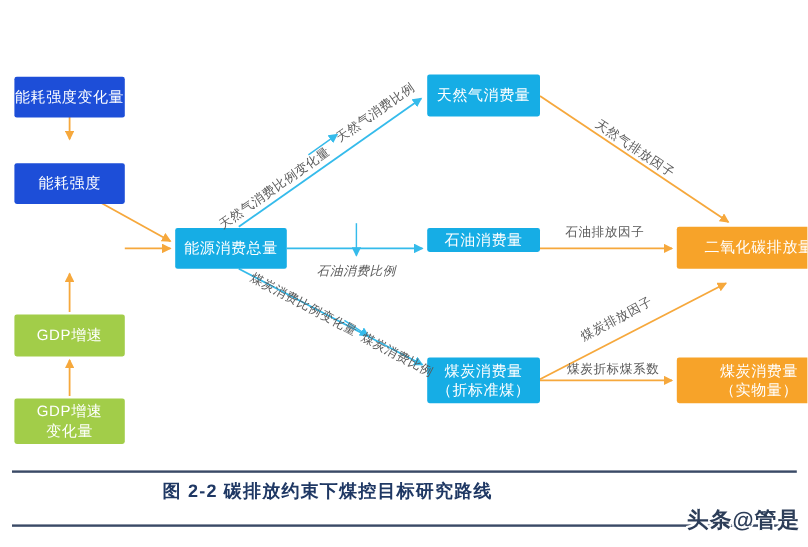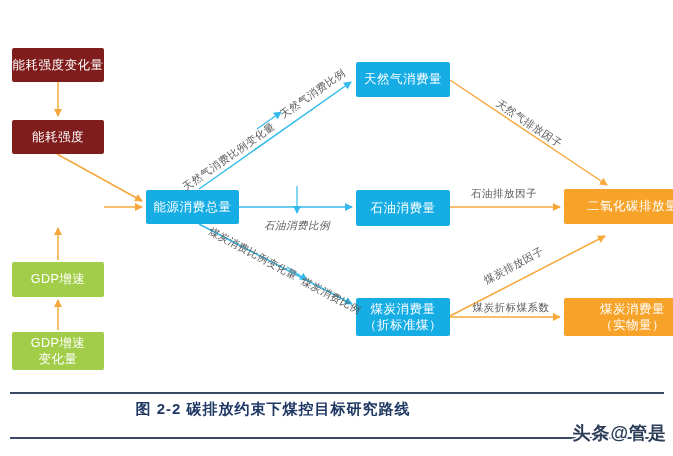--- a/index.html
+++ b/index.html
@@ -4,21 +4,21 @@
 <style>
   html,body{margin:0;padding:0;background:#fff;}
   body{font-family:"Liberation Sans","DejaVu Sans",sans-serif;}
   .canvas{position:relative;width:673px;height:456px;background:#fff;overflow:hidden;}
   .edges{position:absolute;left:0;top:0;width:673px;height:456px;}
   .node{
     position:absolute;display:flex;align-items:center;justify-content:center;
     color:#ffffff;font-size:12.5px;line-height:1.3;text-align:center;
     white-space:pre-line;border-radius:2px;letter-spacing:0.5px;
   }
-  .gold{background:#7f1d1d;}
+  .gold{background:#1d4ed8;margin-top:16px;}
   .green{background:#A2CD49;}
   .blue{background:#16ADE5;}
   .orange{background:#F7A329;padding-left:20px;}
   .elabel{
     position:absolute;font-size:10.5px;color:#595959;white-space:nowrap;
     transform:translate(-50%,-50%);letter-spacing:0.5px;
   }
   .rot-gas{transform:translate(-50%,-50%) rotate(-35deg);}
   .rot-coal{transform:translate(-50%,-50%) rotate(28deg);}
   .rot-gasf{transform:translate(-50%,-50%) rotate(34deg);}
@@ -70,21 +70,21 @@
     <line x1="287" y1="267" x2="307" y2="280" stroke="#35BBEB" stroke-width="1.2" marker-end="url(#arrC)"></line>
   </svg>
 
   <div class="node gold" style="left:12px;top:48px;width:92px;height:34px;">能耗强度变化量</div>
   <div class="node gold" style="left:12px;top:120px;width:92px;height:34px;">能耗强度</div>
   <div class="node green" style="left:12px;top:262px;width:92px;height:35px;">GDP增速</div>
   <div class="node green" style="left:12px;top:332px;width:92px;height:38px;">GDP增速
 变化量</div>
   <div class="node blue" style="left:356px;top:62px;width:94px;height:35px;">天然气消费量</div>
   <div class="node blue" style="left:146px;top:190px;width:93px;height:34px;">能源消费总量</div>
-  <div class="node blue" style="left:356px;top:190px;width:94px;height:36px;">石油消费量</div>
+  <div class="node blue" style="left:356px;top:190px;width:94px;height:20px;">石油消费量</div>
   <div class="node blue" style="left:356px;top:298px;width:94px;height:38px;">煤炭消费量
 （折标准煤）</div>
   <div class="node orange" style="left:564px;top:189px;width:97px;height:35px;">二氧化碳排放量</div>
   <div class="node orange" style="left:564px;top:298px;width:97px;height:38px;">煤炭消费量
 （实物量）</div>
 
   <div class="elabel rot-gas" style="left:229px;top:157px;">天然气消费比例变化量</div>
   <div class="elabel rot-gas" style="left:313px;top:94px;">天然气消费比例</div>
   <div class="elabel" style="left:297px;top:226px;font-style:italic;">石油消费比例</div>
   <div class="elabel rot-coal" style="left:253px;top:254px;">煤炭消费比例变化量</div>

